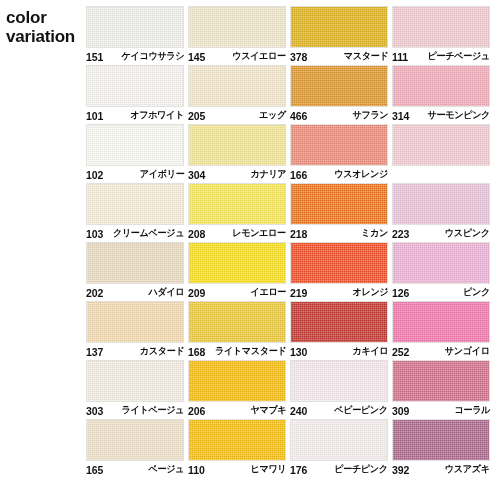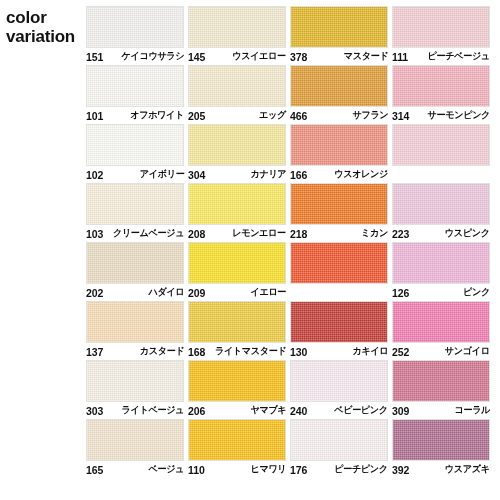--- a/index.html
+++ b/index.html
@@ -244,20 +244,24 @@
         </div>
         <div class="caption">
           <span class="code">209</span>
           <span class="cname">イエロー</span>
         </div>
       </div>
       <div class="cell">
         <div class="swatch" style="background: rgb(240, 82, 42);">
           <div class="weave"></div>
         </div>
+        <div class="caption">
+          <span class="code">219</span>
+          <span class="cname">オレンジ</span>
+        </div>
       </div>
       <div class="cell">
         <div class="swatch" style="background: rgb(237, 180, 214);">
           <div class="weave"></div>
         </div>
         <div class="caption">
           <span class="code">126</span>
           <span class="cname">ピンク</span>
         </div>
       </div>

